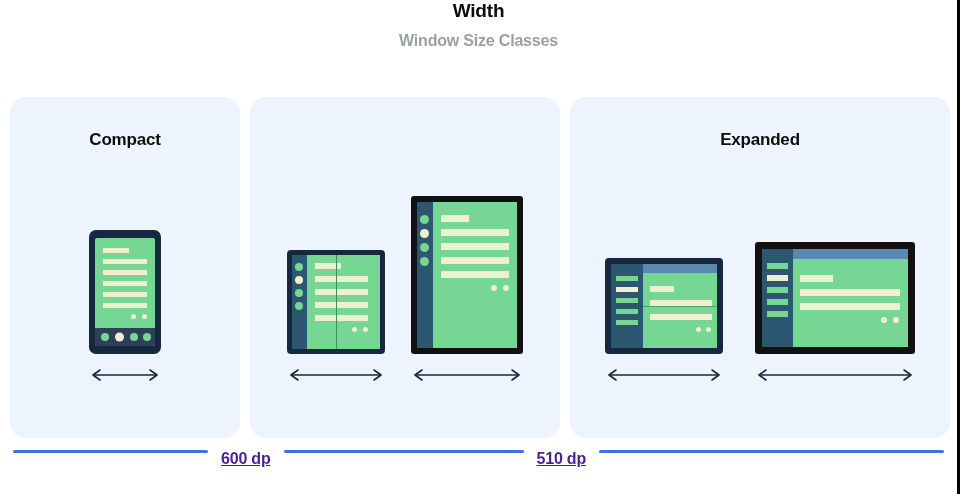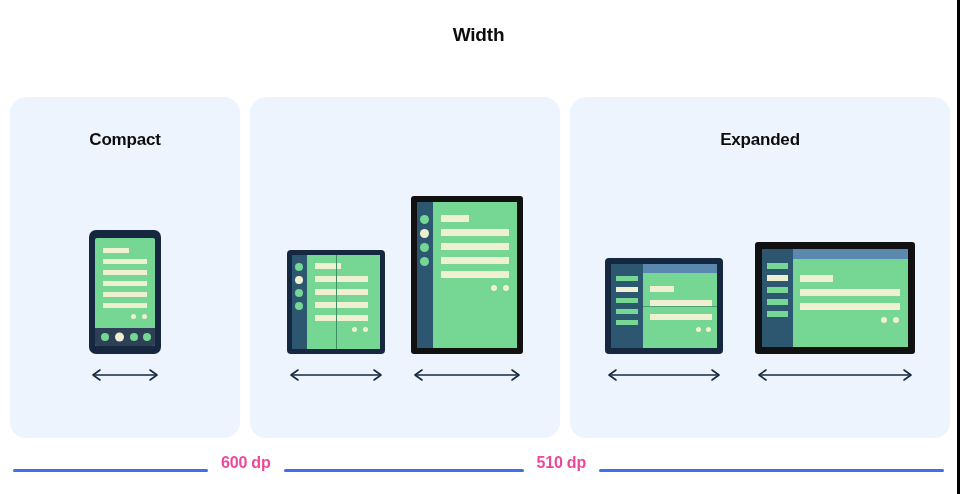--- a/index.html
+++ b/index.html
@@ -13,21 +13,20 @@
   body {
     font-family: "Liberation Sans", sans-serif;
     background: #ffffff;
     position: relative;
     border-right: 3px solid #000000;
   }
 
   
   .header {
     text-align: center;
-    padding-top: 24px;
   }
   .header-title {
     font-size: 19px;
     font-weight: bold;
     color: #0d0d0d;
     letter-spacing: -0.2px;
   }
   .header-subtitle {
     font-size: 16px;
     font-weight: bold;
@@ -174,41 +173,43 @@
     display: block;
   }
 
   
   .dp-scale {
     position: absolute;
     left: 0; right: 0;
     bottom: 22px;
     height: 22px;
     display: flex;
-    align-items: flex-end;
-    color: #ec4899;
+    align-items: flex-start;
+    color: #4c1d95;
+    text-decoration: underline;
   }
   .dp-rule {
     height: 3px;
     background: #3b72e8;
     border-radius: 2px;
   }
   .dp-label {
     font-size: 16px;
     font-weight: bold;
     letter-spacing: -0.2px;
     white-space: nowrap;
     padding: 0 13px;
   }
 </style>
 </head>
 <body>
 
 <div class="header">
   <div class="header-title">Width</div>
+  <div class="header-subtitle">Window Size Classes</div>
 </div>
 
 <div class="panels">
 
   <div class="panel panel-compact">
     <div class="panel-title">Compact</div>
 
     <div class="stage">
       <div class="device-col">
 

